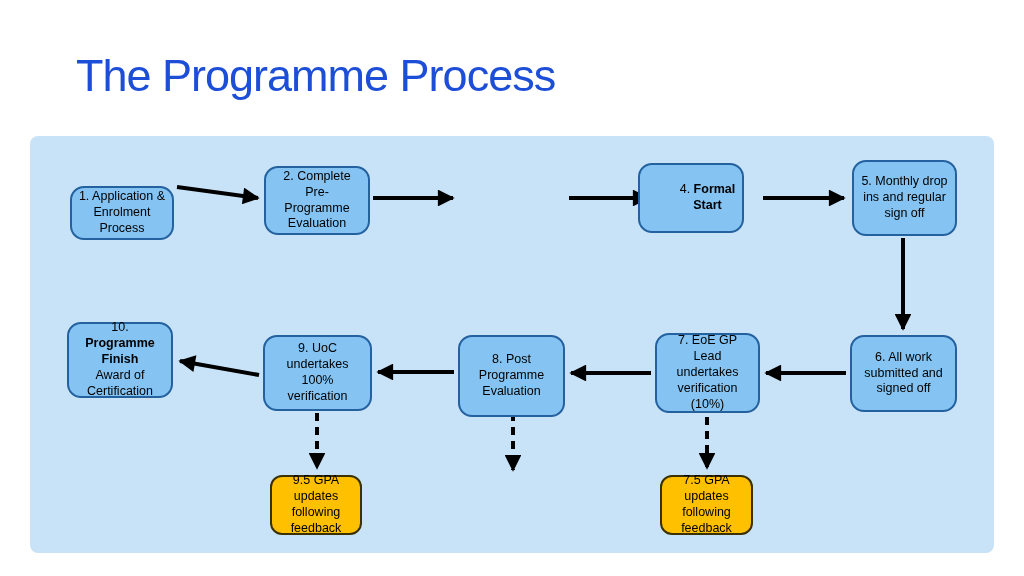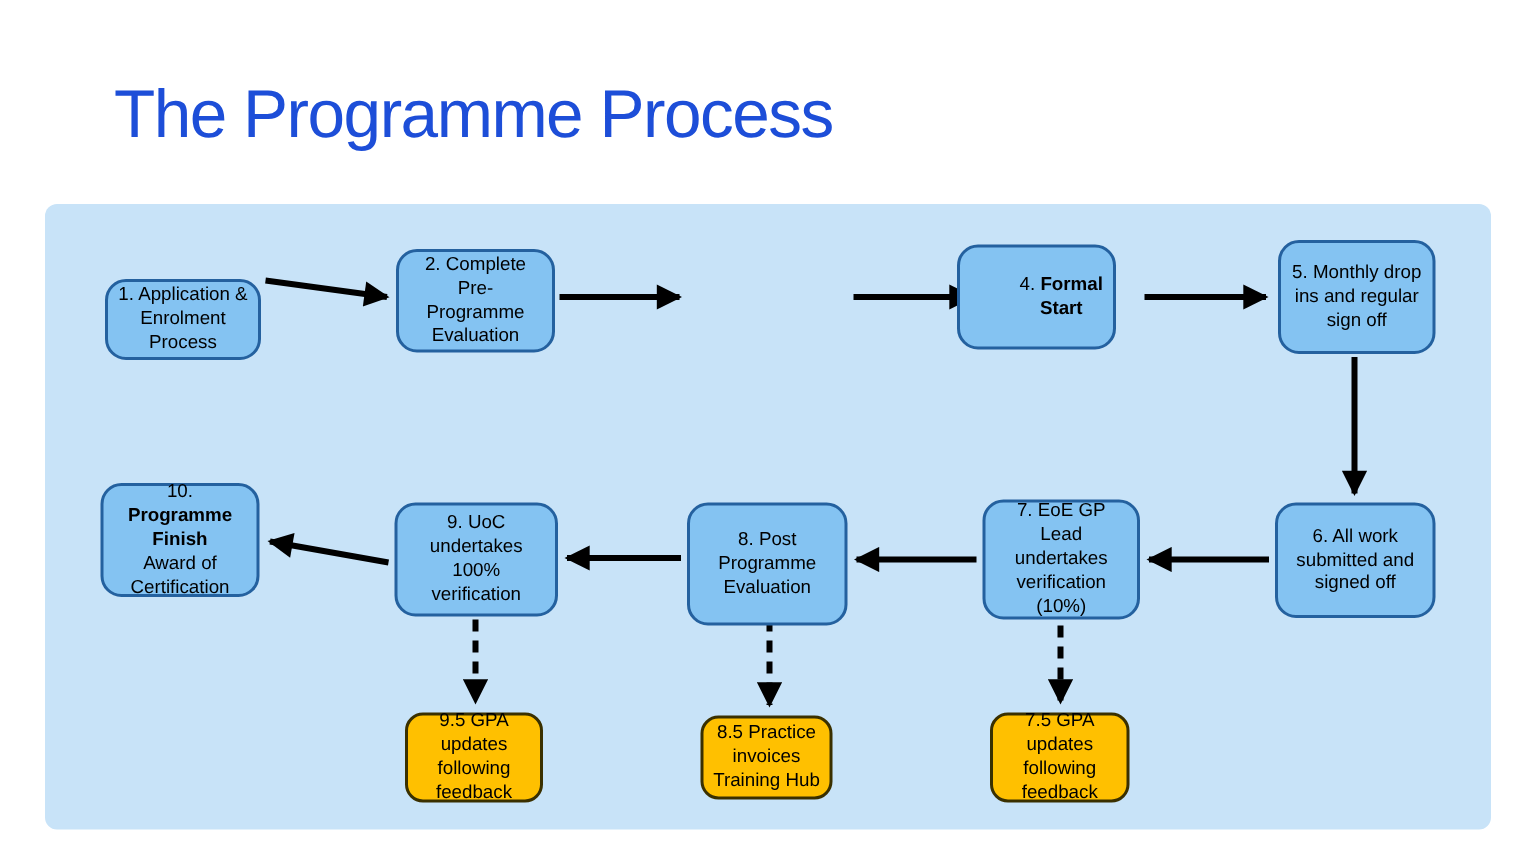--- a/index.html
+++ b/index.html
@@ -108,25 +108,20 @@
 submitted and
 signed off</span>
     </div>
 
     <div class="side" style="left:240px;top:339px;width:92px;height:60px;">
       <span class="t">9.5 GPA
 updates
 following
 feedback</span>
     </div>
-    <div class="side" style="left:437px;top:341px;width:88px;height:56px;">
-      <span class="t">8.5 Practice
-invoices
-Training Hub</span>
-    </div>
     <div class="side" style="left:630px;top:339px;width:93px;height:60px;">
       <span class="t">7.5 GPA
 updates
 following
 feedback</span>
     </div>
 
   </div>
 </div>
 

